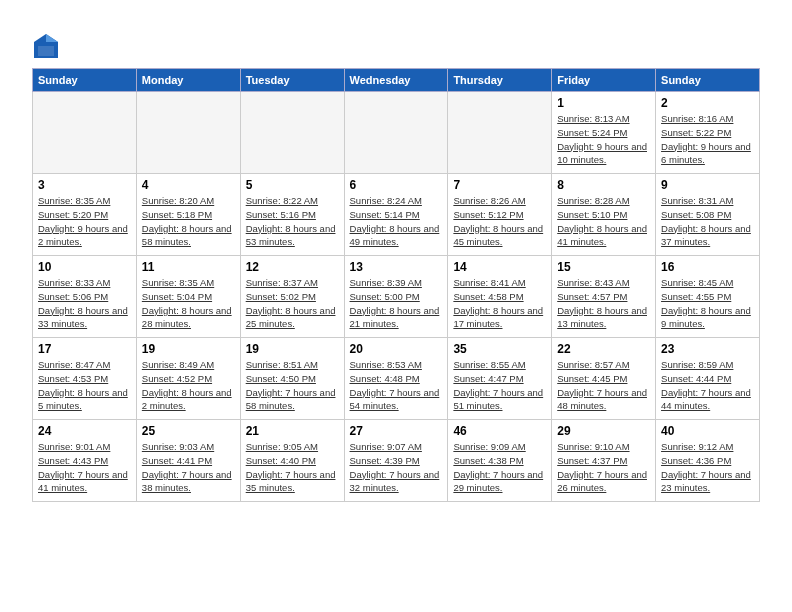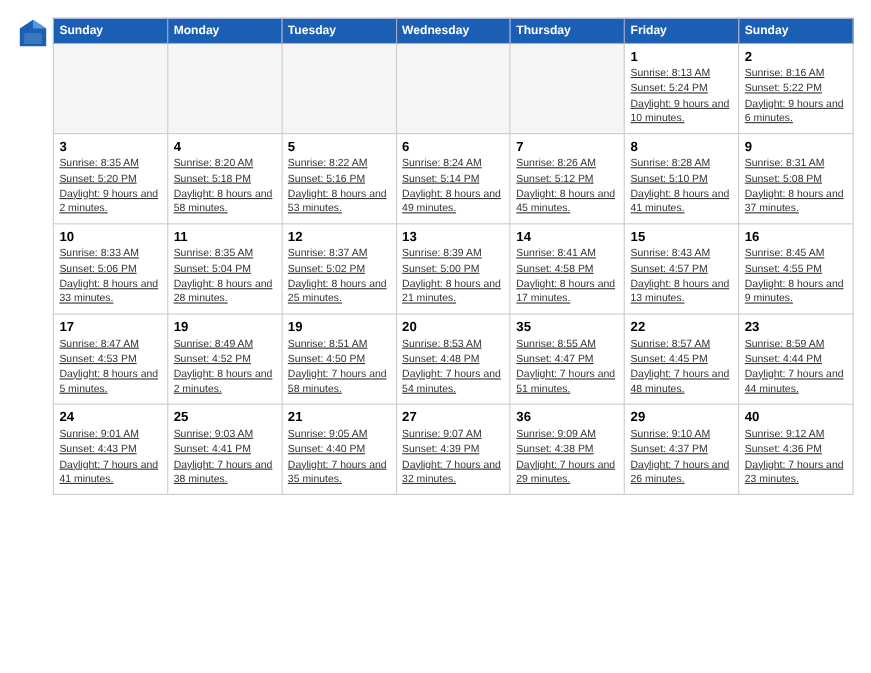--- a/index.html
+++ b/index.html
@@ -6,22 +6,23 @@
     body {
       font-family: Arial, sans-serif;
       background: #fff;
       width: 792px;
       height: 612px;
       overflow: hidden;
     }
     .page {
       width: 792px;
       height: 447px;
-      padding: 16px;
+      padding: 32px;
       display: flex;
+      flex-direction: column;
     }
     .header {
       display: flex;
       justify-content: space-between;
       align-items: flex-start;
       margin-bottom: 8px;
     }
     .logo {
       display: flex;
       align-items: center;
@@ -320,21 +321,21 @@
 and 35 minutes.</div>
           </td>
           <td>
             <span class="day-num">27</span>
             <div class="day-info">Sunrise: 9:07 AM
 Sunset: 4:39 PM
 Daylight: 7 hours
 and 32 minutes.</div>
           </td>
           <td>
-            <span class="day-num">36</span>
+            <span class="day-num">46</span>
             <div class="day-info">Sunrise: 9:09 AM
 Sunset: 4:38 PM
 Daylight: 7 hours
 and 29 minutes.</div>
           </td>
           <td>
             <span class="day-num">29</span>
             <div class="day-info">Sunrise: 9:10 AM
 Sunset: 4:37 PM
 Daylight: 7 hours

